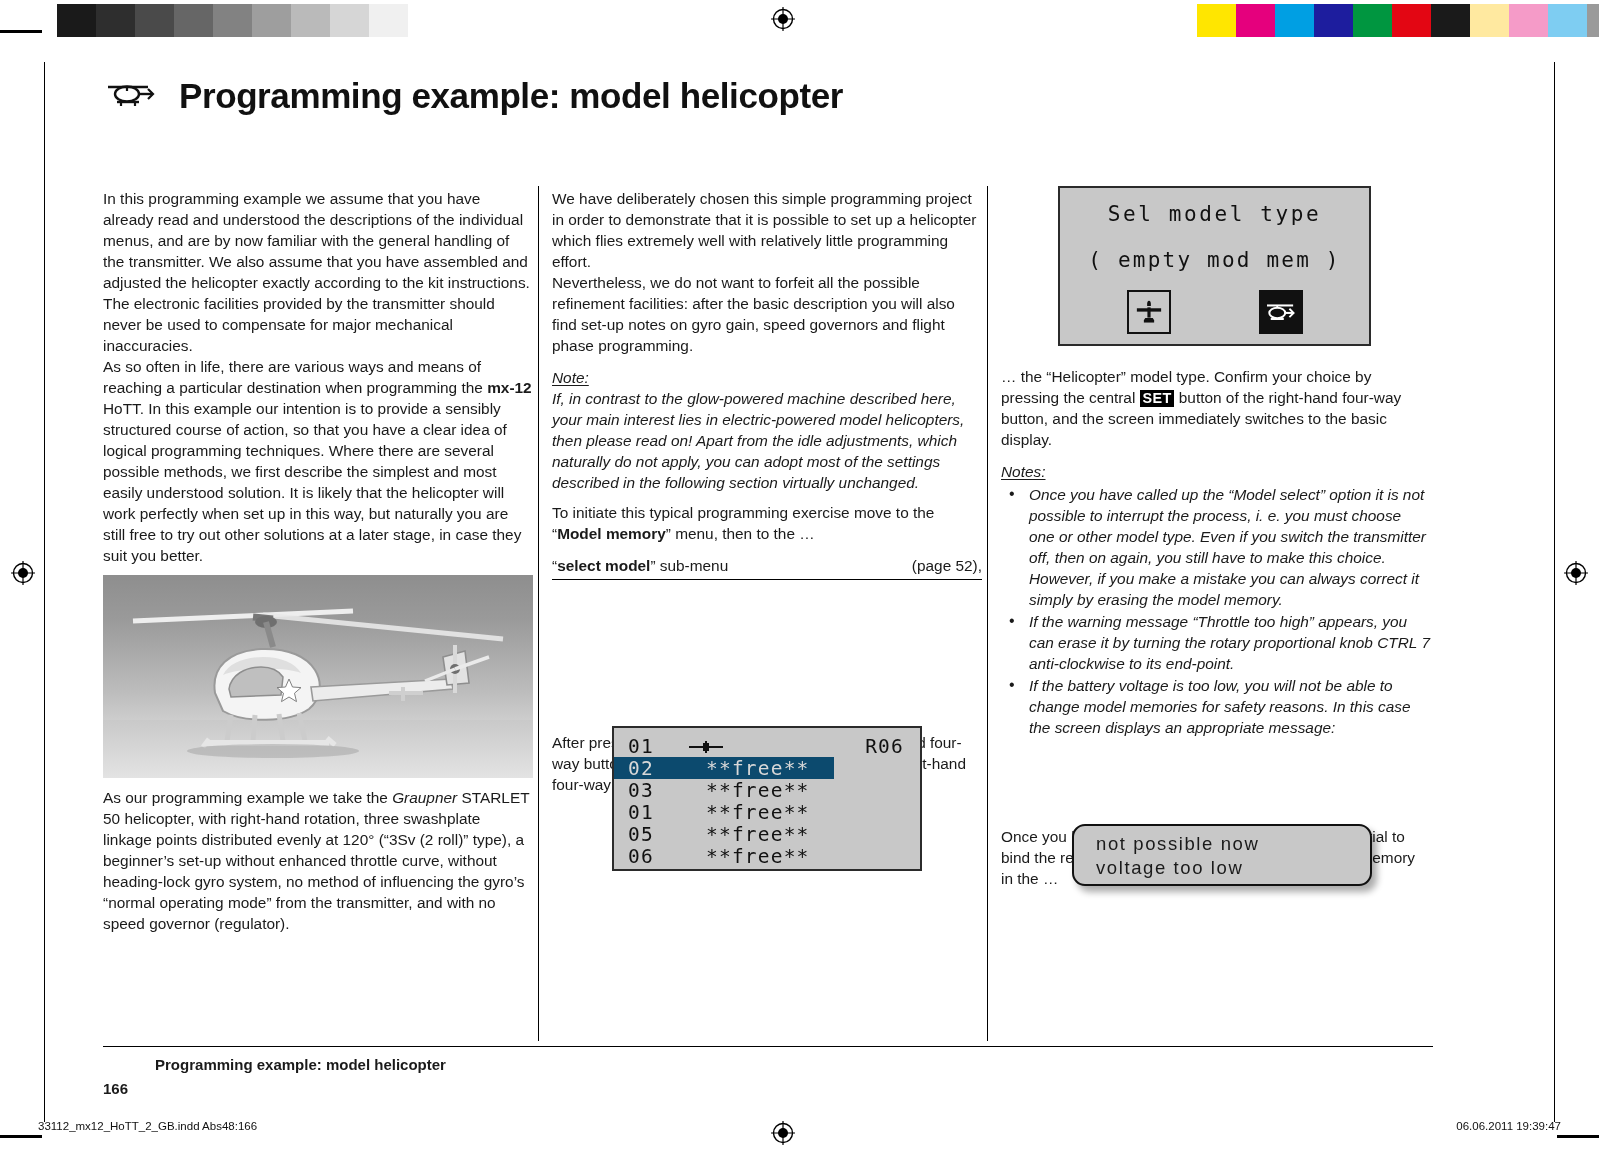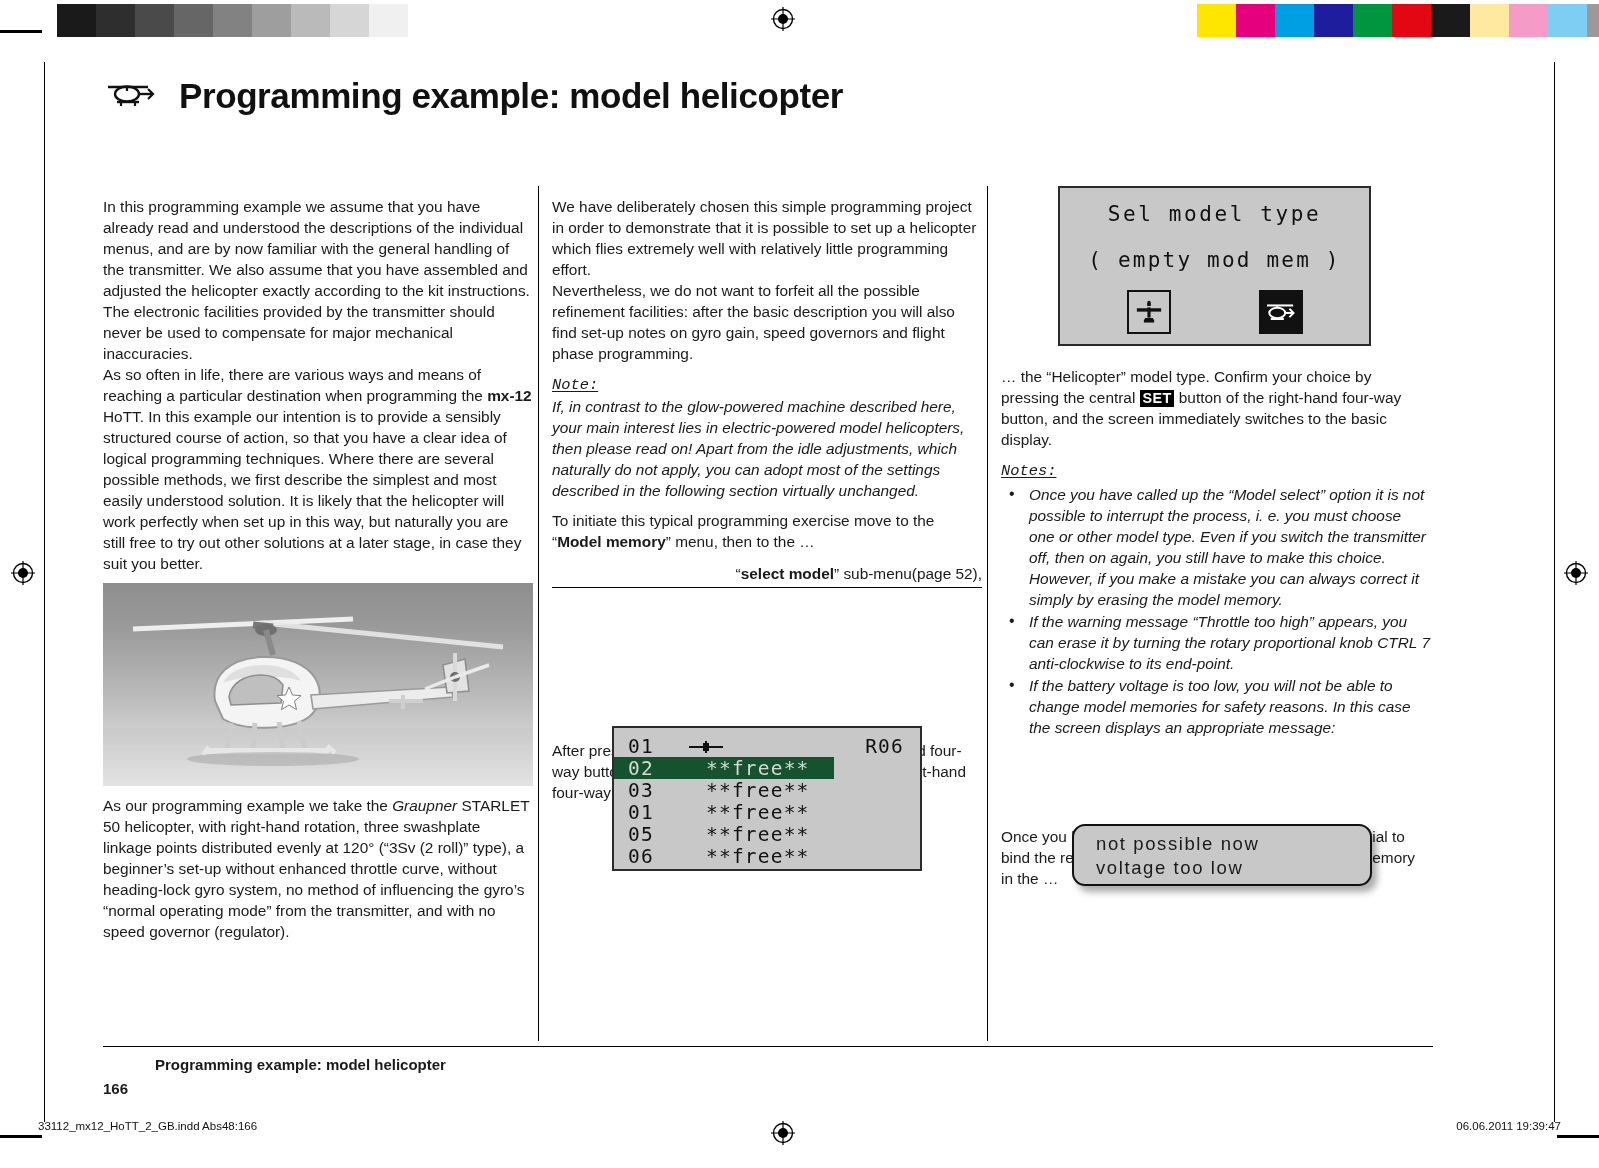--- a/index.html
+++ b/index.html
@@ -26,41 +26,41 @@
 
   
   .header{position:absolute;left:105px;top:78px;display:flex;align-items:center;gap:22px;}
   .heli-glyph{width:52px;height:34px;}
   .page-title{
     font-size:35px;font-weight:bold;letter-spacing:-0.4px;
     color:#111;line-height:1;
   }
 
   
-  .col{position:absolute;top:196px;width:430px;font-size:15.4px;line-height:1.365;text-align:left;}
+  .col{position:absolute;top:188px;width:430px;font-size:15.4px;line-height:1.365;text-align:left;}
   .col p{margin:0 0 0 0;}
   .col p + p{margin-top:0px;}
   #col1{left:103px;}
   #col2{left:552px;}
   #col3{left:1001px;}
 
   .rule{position:absolute;top:186px;width:1px;background:#000;height:855px;}
   #rule1{left:538px;}
   #rule2{left:987px;}
 
   b.strong{font-weight:bold;}
   i.em{font-style:italic;}
-  .note-head{font-style:italic;text-decoration:underline;text-underline-offset:2px;font-family:Liberation Mono, monospace;}
+  .note-head{font-style:italic;text-decoration:underline;text-underline-offset:2px;}
   .italic-block{font-style:italic;}
 
   .subhead{
     margin-top:11px;
     border-bottom:1.6px solid #000;
     padding-bottom:3px;
-    display:flex;justify-content:flex-end;align-items:baseline;
+    display:flex;justify-content:space-between;align-items:baseline;
     font-size:15.4px;
   }
   .subhead .lead b{font-weight:bold;}
 
   .setkey{
     display:inline-block;background:#000;color:#fff;font-weight:bold;
     padding:0 3px;font-size:14.4px;line-height:1.15;letter-spacing:0.3px;
     vertical-align:baseline;
   }
 
@@ -100,21 +100,21 @@
   #lcd-modellist{
     position:absolute;left:612px;top:726px;width:310px;height:145px;
     padding:7px 0 0 0;
   }
   #lcd-modellist .row{
     display:flex;align-items:center;height:22px;font-size:19.5px;letter-spacing:1.2px;
     padding-left:14px;
   }
   #lcd-modellist .row .idx{width:46px;}
   #lcd-modellist .row .nm{margin-left:32px;}
-  #lcd-modellist .row.sel{background:#14532d;color:#d8d8d8;width:206px;}
+  #lcd-modellist .row.sel{background:#0c4a6e;color:#d8d8d8;width:206px;}
   #lcd-modellist .rhs{position:absolute;right:16px;top:7px;font-size:19.5px;letter-spacing:1.2px;}
   .plane-mini{display:inline-block;vertical-align:middle;margin-left:14px;}
 
   #lcd-warning{
     position:absolute;left:1072px;top:824px;width:300px;height:62px;
     border-radius:13px;border:2.5px solid #111;background:#c8c8c8;
     box-shadow:5px 6px 7px rgba(0,0,0,0.33);
     padding:6px 0 0 22px;box-sizing:border-box;
   }
   #lcd-warning div{font-size:18.5px;letter-spacing:1.6px;line-height:1.28;}

